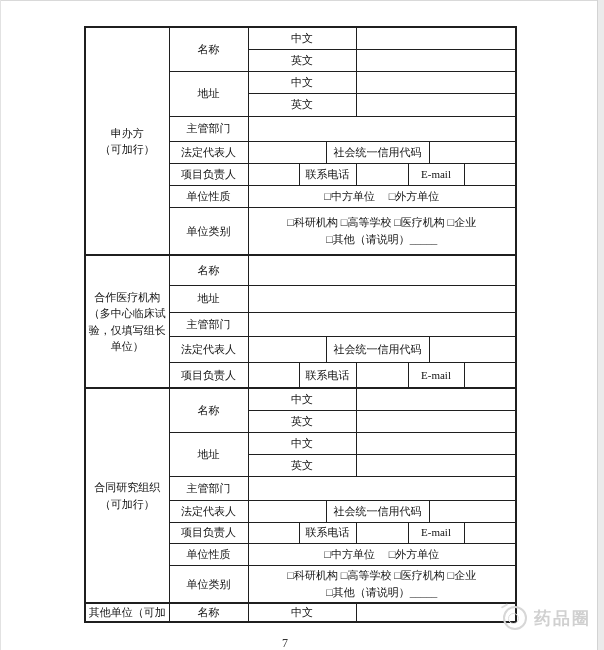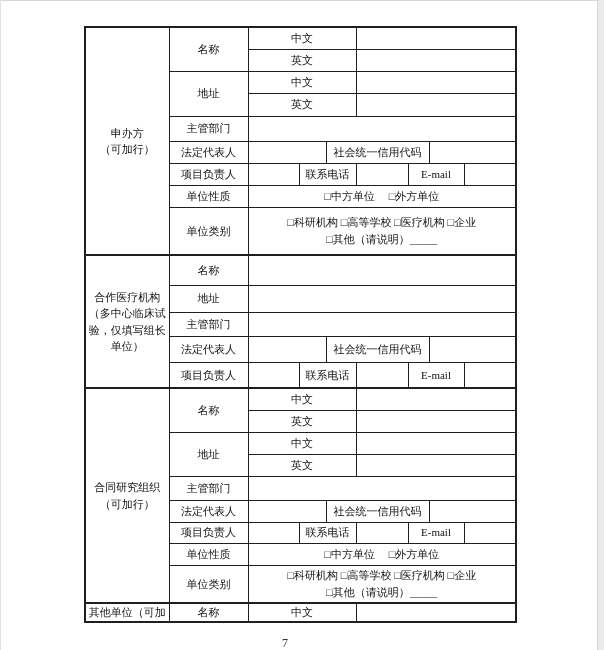--- a/index.html
+++ b/index.html
@@ -221,13 +221,17 @@
       <td class="other-label">其他单位（可加</td>
       <td>名称</td>
       <td colspan="3">中文</td>
       <td colspan="4"></td>
     </tr>
   </tbody>
     </table>
 
   <div class="page-number">7</div>
 
+  <div class="watermark">
+    <span class="wm-icon"></span>
+    <span class="wm-text">药品圈</span>
+  </div>
 </div>
 
 </body></html>

